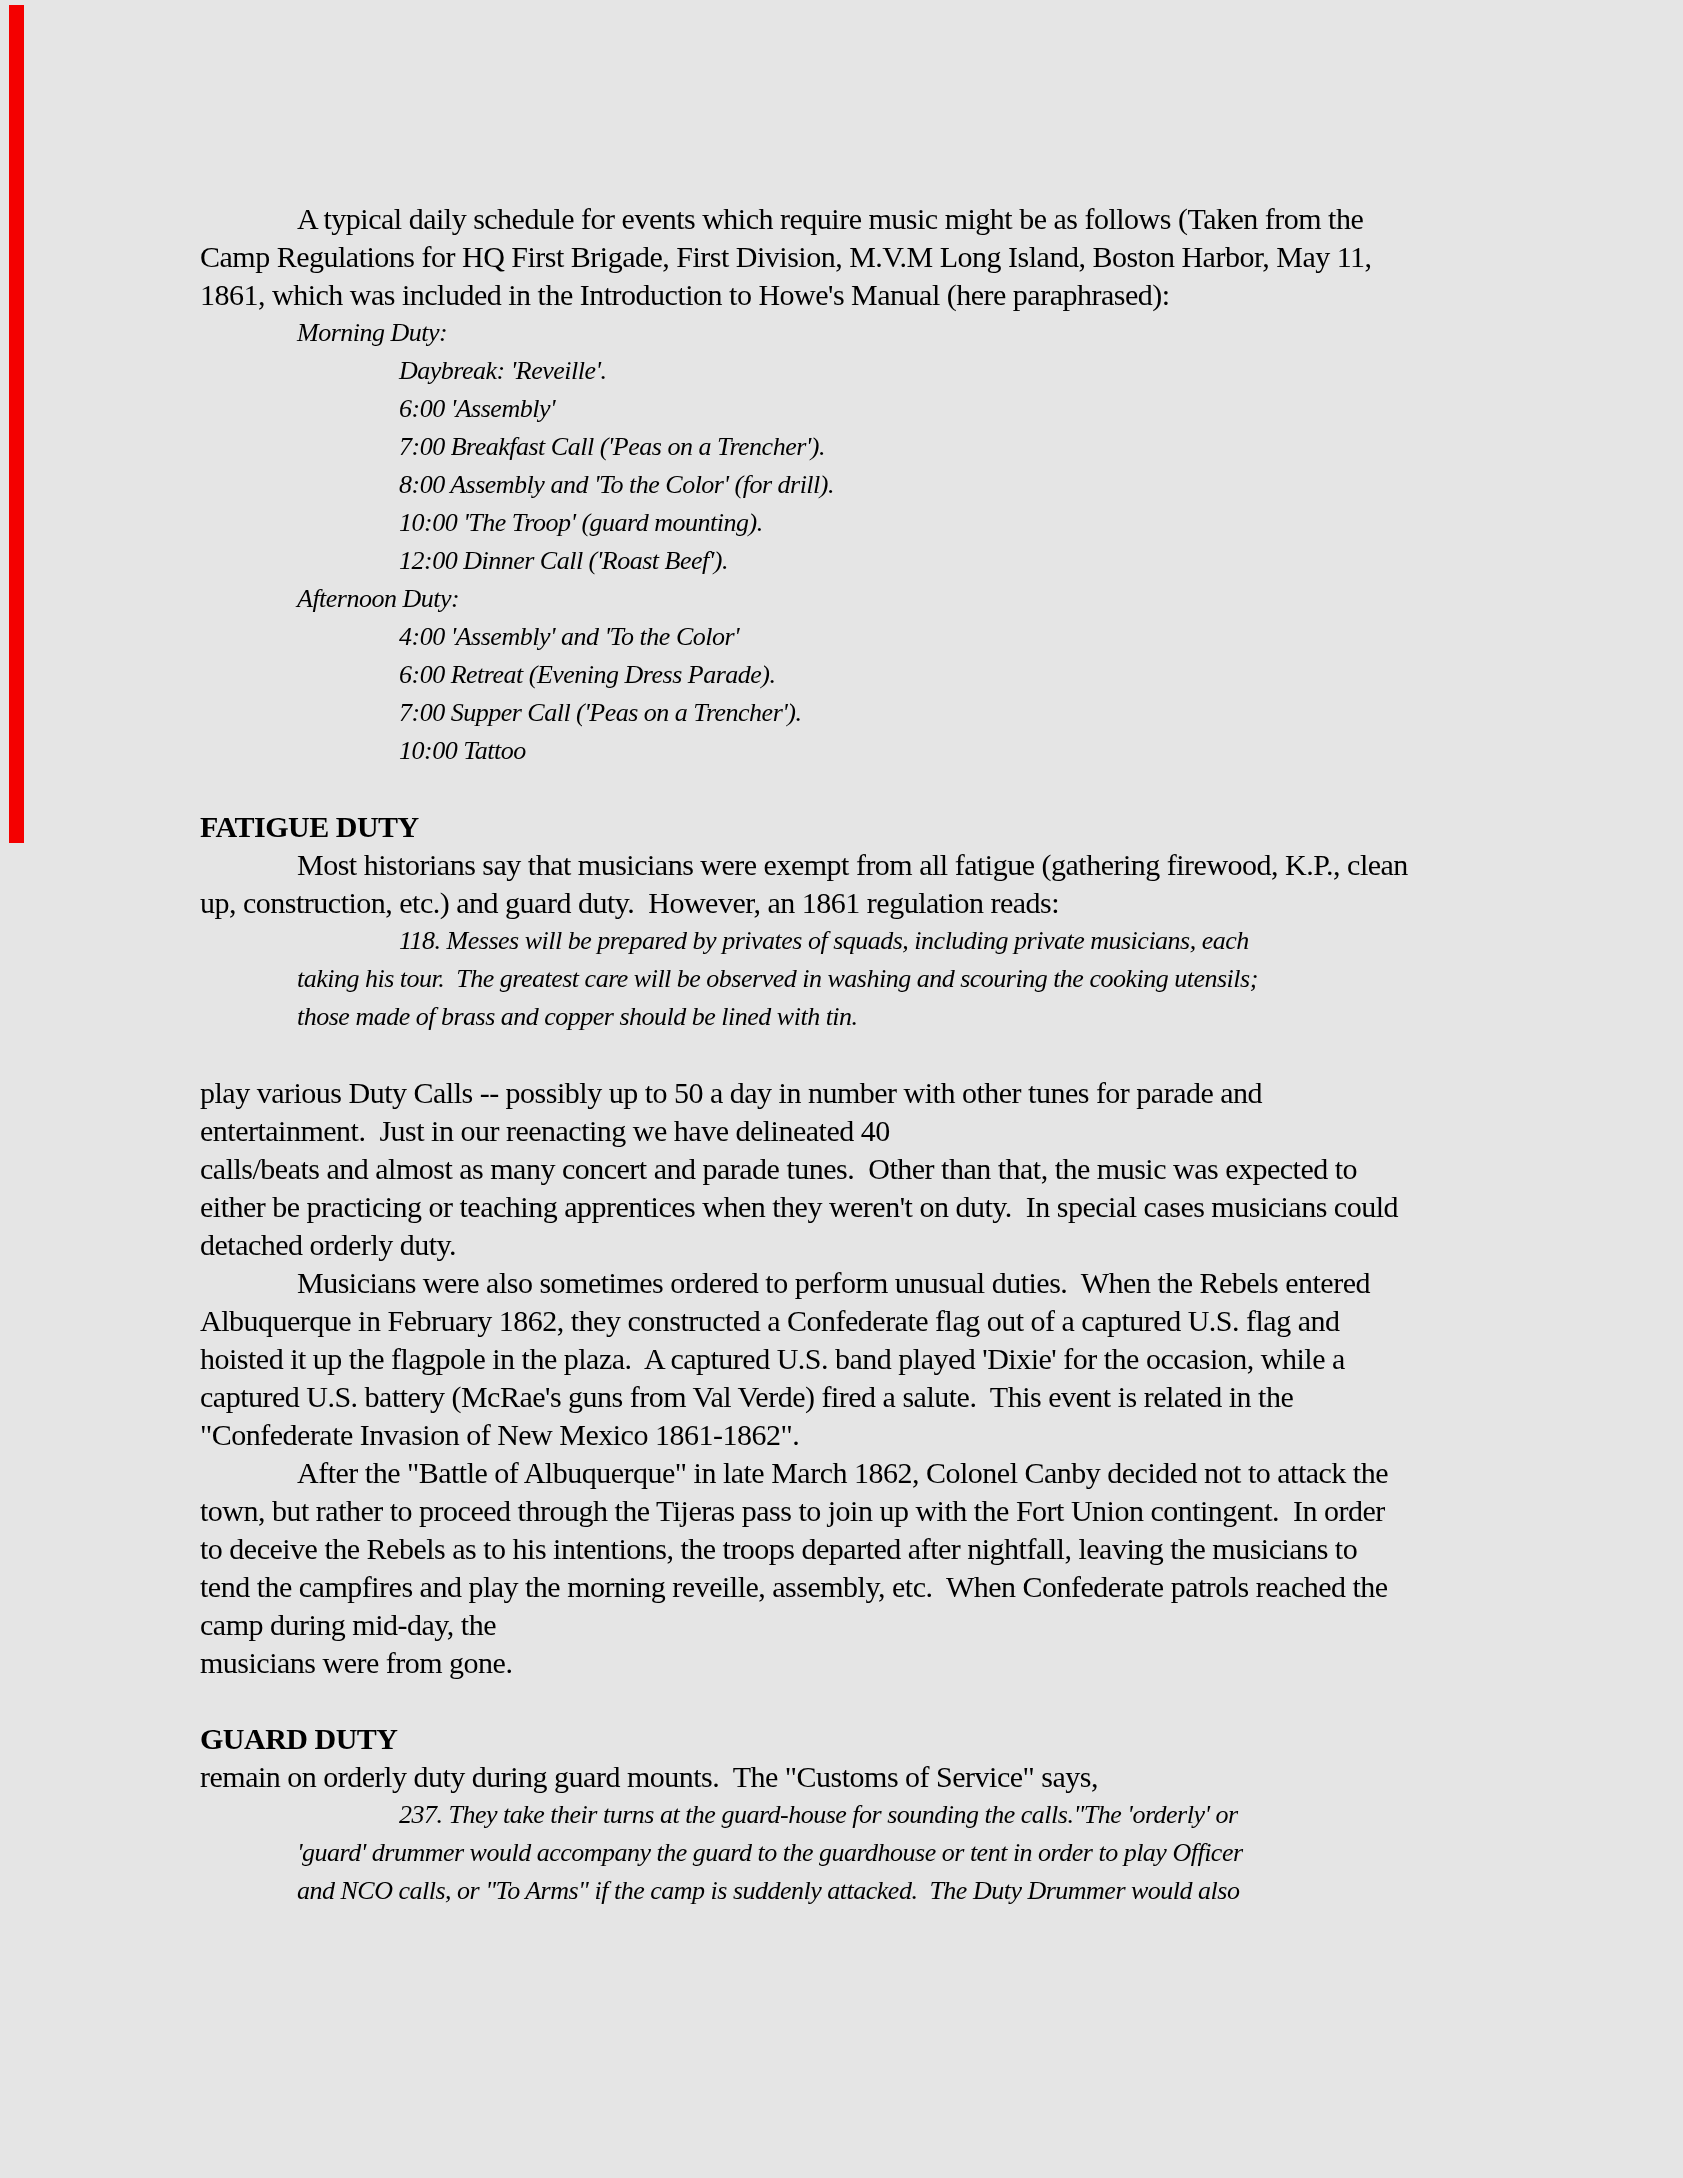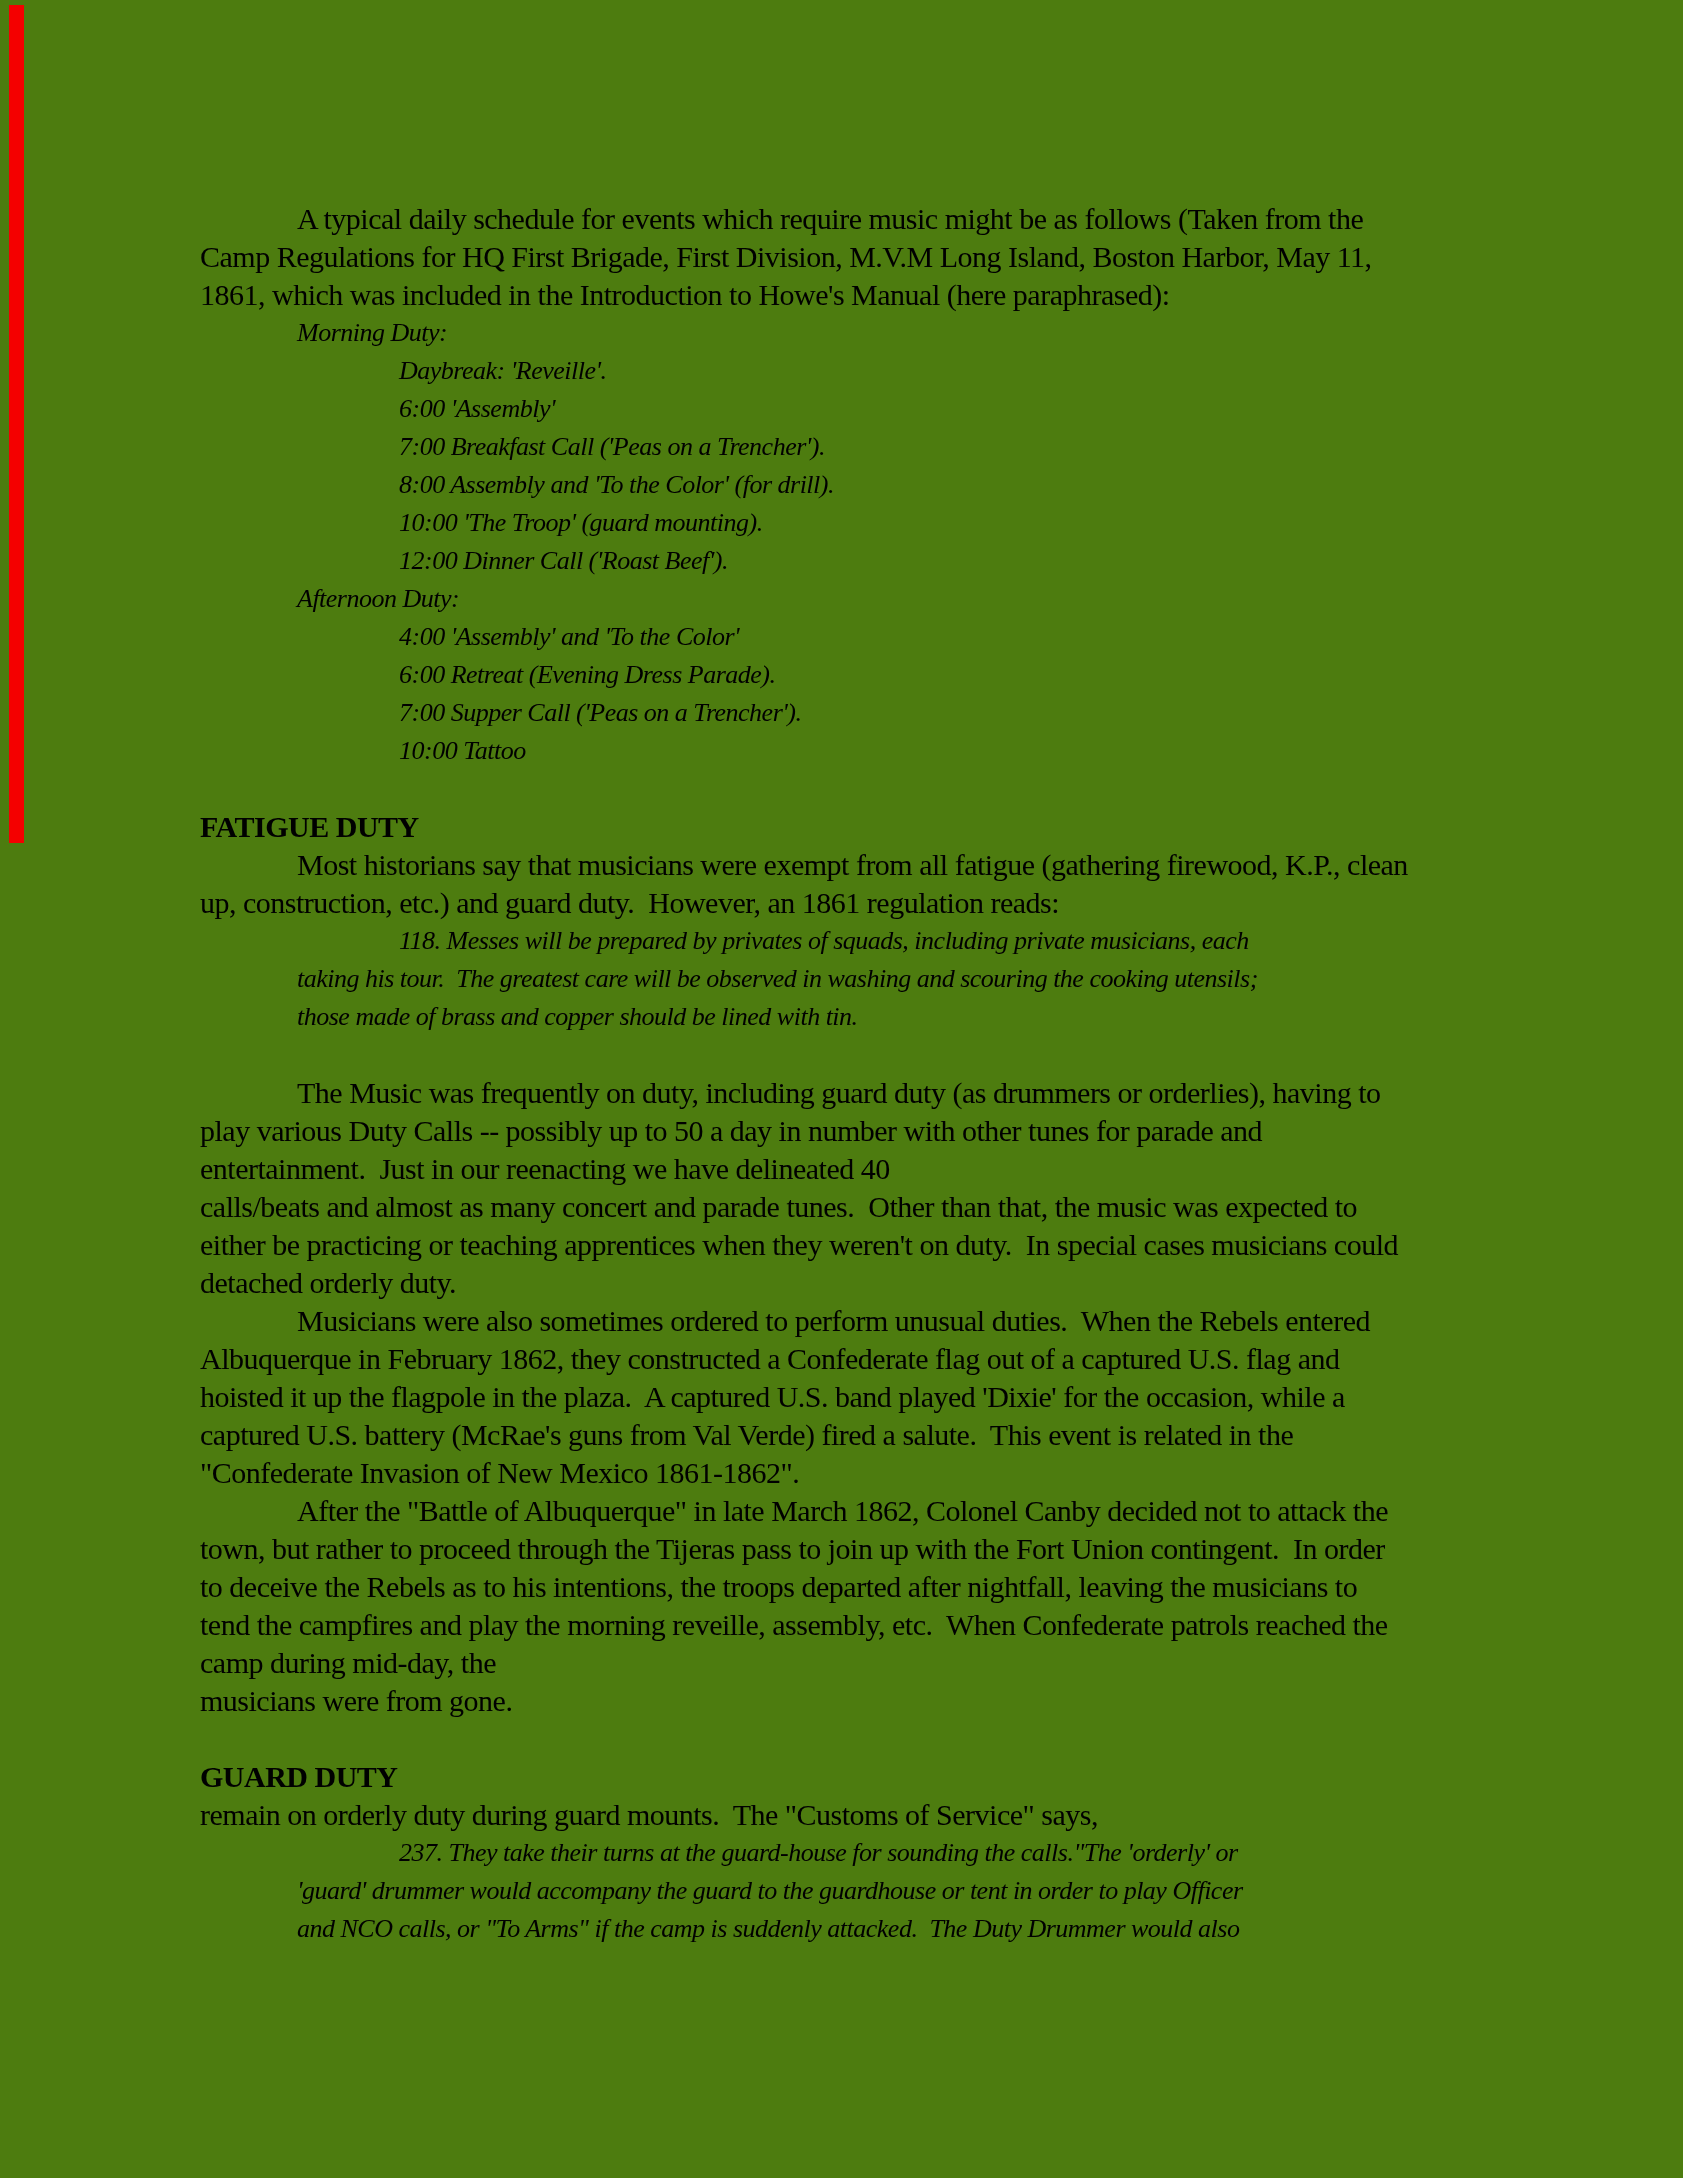--- a/index.html
+++ b/index.html
@@ -43,21 +43,21 @@
   .line.heading {
     font-weight: bold;
   }
   .indent-0 { padding-left: 0; }
   .indent-1 { padding-left: 97px; }
   .indent-2 { padding-left: 199px; }
 </style>
 </head>
 <body>
 
-<div class="page" style="background: #4d7c0f; color: rgb(0, 0, 0);">
+<div class="page" style="background: #e5e5e5; color: rgb(0, 0, 0);">
   <div class="red-bar" style="background: rgb(244, 0, 0);"></div>
   <div class="content">
       <div class="line indent-1">A typical daily schedule for events which require music might be as follows (Taken from the</div>
       <div class="line indent-0">Camp Regulations for HQ First Brigade, First Division, M.V.M Long Island, Boston Harbor, May 11,</div>
       <div class="line indent-0">1861, which was included in the Introduction to Howe's Manual (here paraphrased):</div>
       <div class="line indent-1 small">Morning Duty:</div>
       <div class="line indent-2 small">Daybreak: 'Reveille'.</div>
       <div class="line indent-2 small">6:00 'Assembly'</div>
       <div class="line indent-2 small">7:00 Breakfast Call ('Peas on a Trencher').</div>
       <div class="line indent-2 small">8:00 Assembly and 'To the Color' (for drill).</div>
@@ -69,21 +69,20 @@
       <div class="line indent-2 small">7:00 Supper Call ('Peas on a Trencher').</div>
       <div class="line indent-2 small">10:00 Tattoo</div>
       <div class="line indent-0">&nbsp;</div>
       <div class="line indent-0 heading">FATIGUE DUTY</div>
       <div class="line indent-1">Most historians say that musicians were exempt from all fatigue (gathering firewood, K.P., clean</div>
       <div class="line indent-0">up, construction, etc.) and guard duty.  However, an 1861 regulation reads:</div>
       <div class="line indent-2 small">118. Messes will be prepared by privates of squads, including private musicians, each</div>
       <div class="line indent-1 small">taking his tour.  The greatest care will be observed in washing and scouring the cooking utensils;</div>
       <div class="line indent-1 small">those made of brass and copper should be lined with tin.</div>
       <div class="line indent-0">&nbsp;</div>
-      <div class="line indent-1">The Music was frequently on duty, including guard duty (as drummers or orderlies), having to</div>
       <div class="line indent-0">play various Duty Calls -- possibly up to 50 a day in number with other tunes for parade and</div>
       <div class="line indent-0">entertainment.  Just in our reenacting we have delineated 40</div>
       <div class="line indent-0">calls/beats and almost as many concert and parade tunes.  Other than that, the music was expected to</div>
       <div class="line indent-0">either be practicing or teaching apprentices when they weren't on duty.  In special cases musicians could</div>
       <div class="line indent-0">detached orderly duty.</div>
       <div class="line indent-1">Musicians were also sometimes ordered to perform unusual duties.  When the Rebels entered</div>
       <div class="line indent-0">Albuquerque in February 1862, they constructed a Confederate flag out of a captured U.S. flag and</div>
       <div class="line indent-0">hoisted it up the flagpole in the plaza.  A captured U.S. band played 'Dixie' for the occasion, while a</div>
       <div class="line indent-0">captured U.S. battery (McRae's guns from Val Verde) fired a salute.  This event is related in the</div>
       <div class="line indent-0">"Confederate Invasion of New Mexico 1861-1862".</div>

